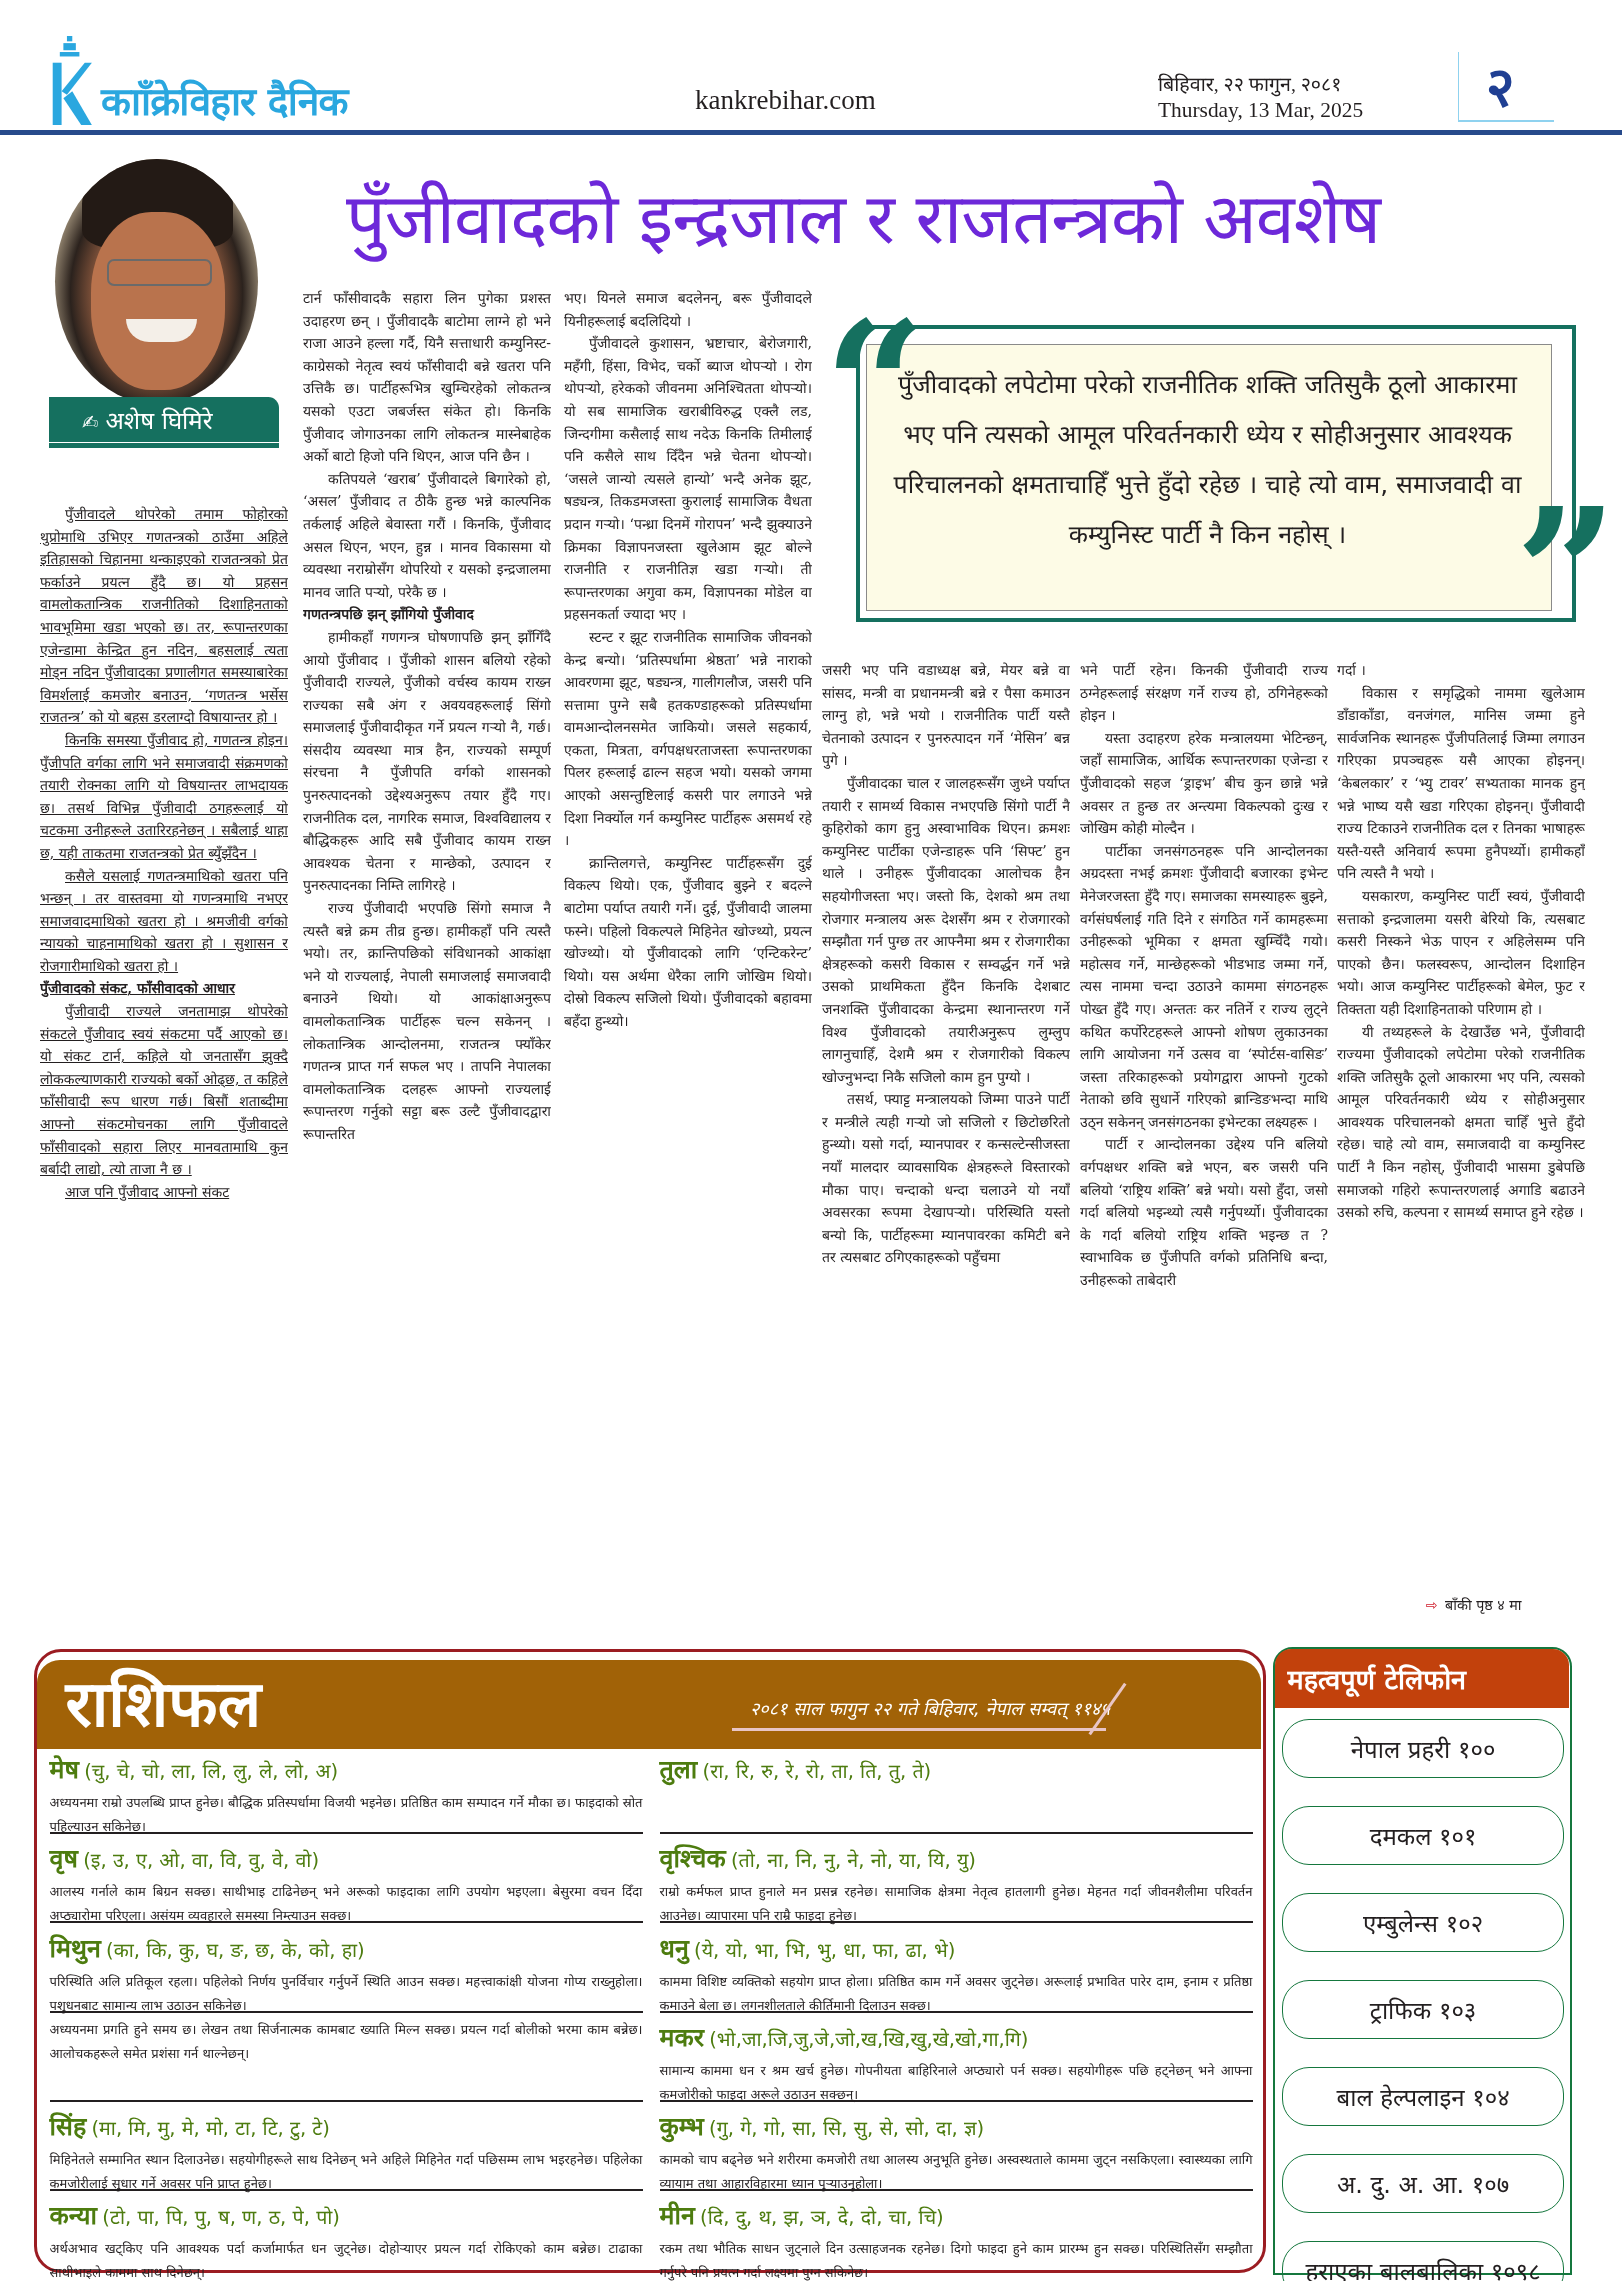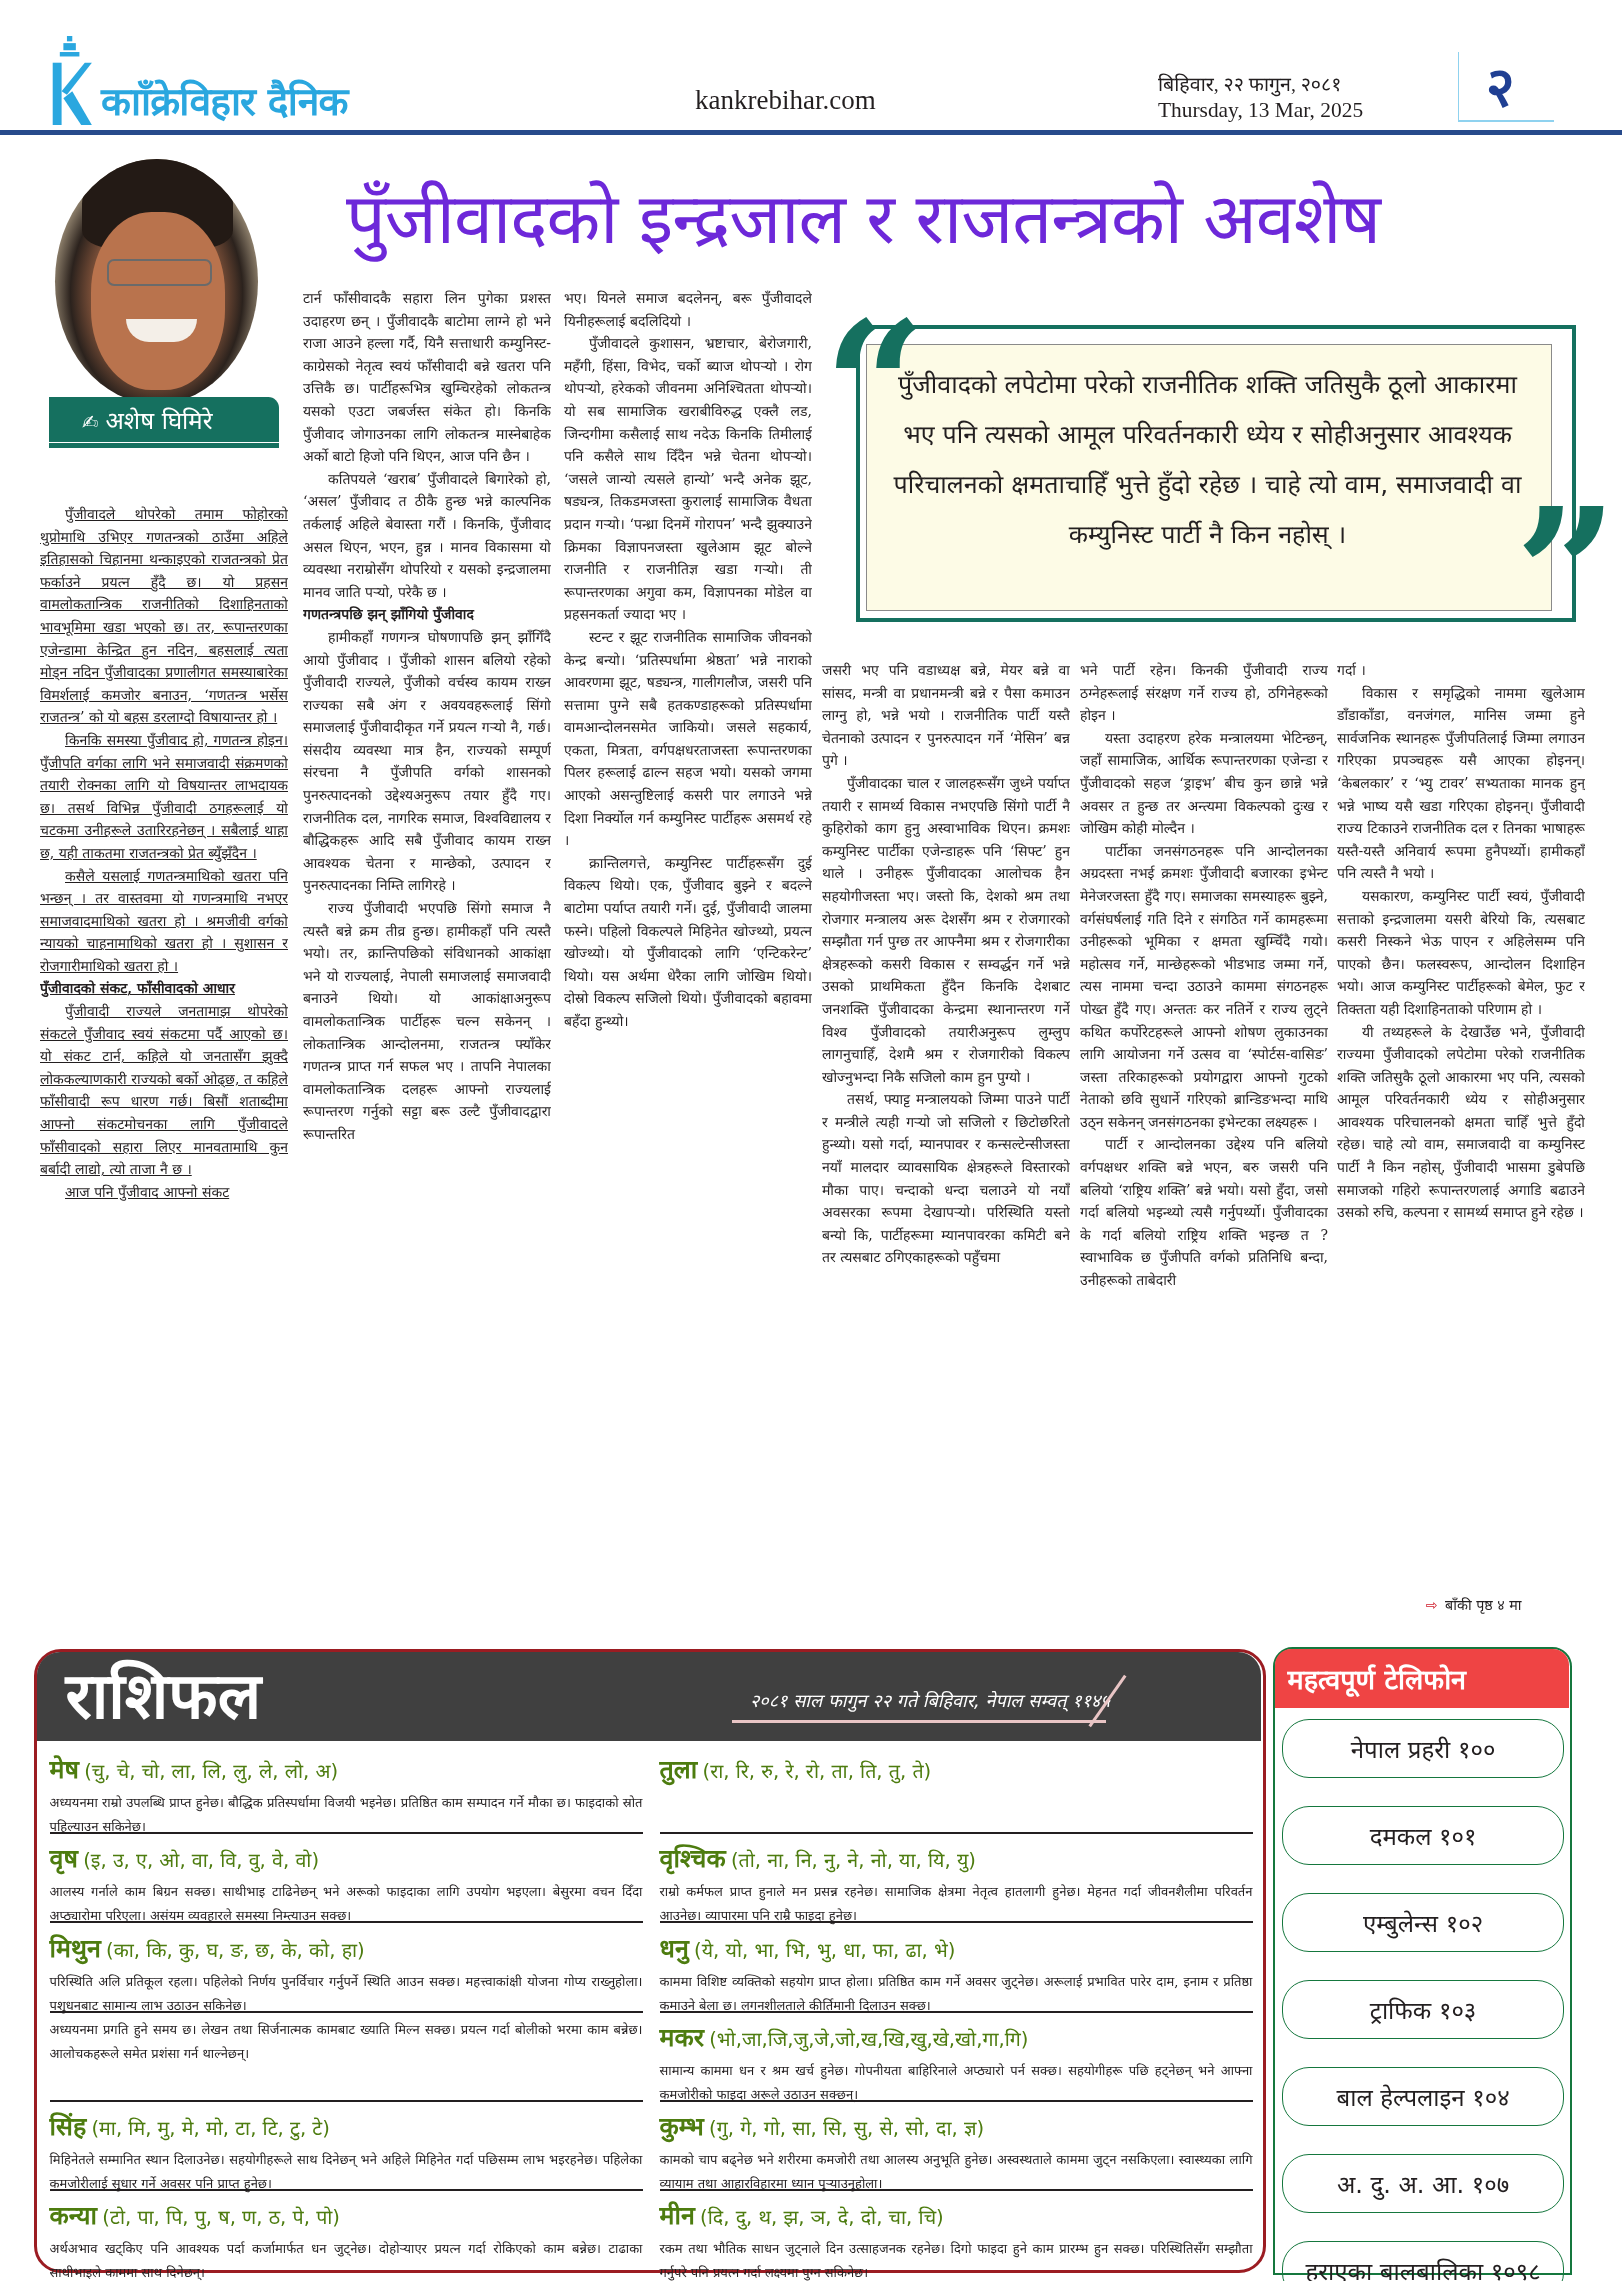--- a/index.html
+++ b/index.html
@@ -51,38 +51,38 @@
   .pq-inner { position: absolute; left: 37px; top: 37px; width: 686px; height: 267px; background: #fdfbe6; border: 1.8px solid #8a8a8a; }
   .pq-text { position: absolute; left: 53px; top: 53px; width: 651px; font-size: 25px; line-height: 50px; text-align: center; color: #231f20; }
   .quote-open { position: absolute; left: -5.3px; top: -9px; font-family: "DejaVu Serif", serif; font-size: 178px; font-weight: bold; color: #15705f; line-height: 1; }
   .quote-close { position: absolute; left: 686px; top: 178px; font-family: "DejaVu Serif", serif; font-size: 178px; font-weight: bold; color: #15705f; line-height: 1; }
 
   .continued { position: absolute; left: 1426px; top: 1595px; font-size: 14.3px; white-space: nowrap; }
   .arrow-icon { color: #d0202e; margin-right: 7.1px; }
 
   
   .rashi { position: absolute; left: 34px; top: 1649px; width: 1232px; height: 624px; border: 3.6px solid #9b1c22; border-radius: 27px 27px 27px 27px; }
-  .rashi-header { position: absolute; left: 0; top: 0; width: 1224px; height: 89px; background: #404040; border-radius: 23px 23px 0 0; }
+  .rashi-header { position: absolute; left: 0; top: 8px; width: 1224px; height: 89px; background: #a16207; border-radius: 23px 23px 0 0; }
   .rashi-title { position: absolute; left: 28.5px; top: -1.8px; font-size: 64px; font-weight: bold; color: #ffffff; white-space: nowrap; }
   .rashi-date { position: absolute; left: 713px; top: 36px; font-size: 18px; color: #ffffff; font-style: italic; white-space: nowrap; }
   .rashi-date-line { position: absolute; left: 695px; top: 68px; width: 374px; height: 2.7px; background: #e9c5c5; }
   .rashi-slash { position: absolute; left: 1069px; top: 18px; width: 2.7px; height: 62px; background: #e9c5c5; transform: rotate(35deg); }
   .rashi-grid { position: absolute; left: 12.5px; top: 98px; width: 1203px; }
   .rashi-col { position: absolute; top: 0; width: 593px; }
   .rashi-col.left { left: 0; }
   .rashi-col.right { left: 610px; }
   .sign { border-bottom: 2.7px solid #231f20; padding-bottom: 3.6px; margin-bottom: 5.3px; height: 84px; }
   .sign.last { border-bottom: none; }
   .sign-head { font-size: 19.6px; color: #4d7c0f; white-space: nowrap; line-height: 39px; }
   .sign-name { font-size: 25px; font-weight: bold; margin-right: 5.3px; }
   .sign-text { font-family: "DejaVu Serif", serif; font-size: 13px; line-height: 24px; text-align: justify; color: #231f20; }
 
   
   .phones { position: absolute; left: 1273px; top: 1647px; width: 299px; height: 628px; border: 2.7px solid #15773e; border-radius: 19.6px 19.6px 0 0; }
-  .phones-header { position: absolute; left: 0; top: 0; width: 294px; height: 59px; background: #ef4444; border-radius: 16px 16px 0 0; }
+  .phones-header { position: absolute; left: 0; top: 0; width: 294px; height: 59px; background: #c2410c; border-radius: 16px 16px 0 0; }
   .phones-title { position: absolute; left: 12.5px; top: 10.7px; font-size: 27px; font-weight: bold; color: #ffffff; white-space: nowrap; }
   .phone-list { position: absolute; left: 7.1px; top: 70px; width: 282px; }
   .phone-item { height: 59px; margin-bottom: 28px; border: 1.8px solid #15773e; border-radius: 27px; display: flex; align-items: center; justify-content: center; font-size: 24px; color: #231f20; white-space: nowrap; }
 </style>
 </head>
 <body>
 
 <header class="masthead">
   <div class="logo">
     <svg class="logo-mark" viewBox="0 0 48 100">

